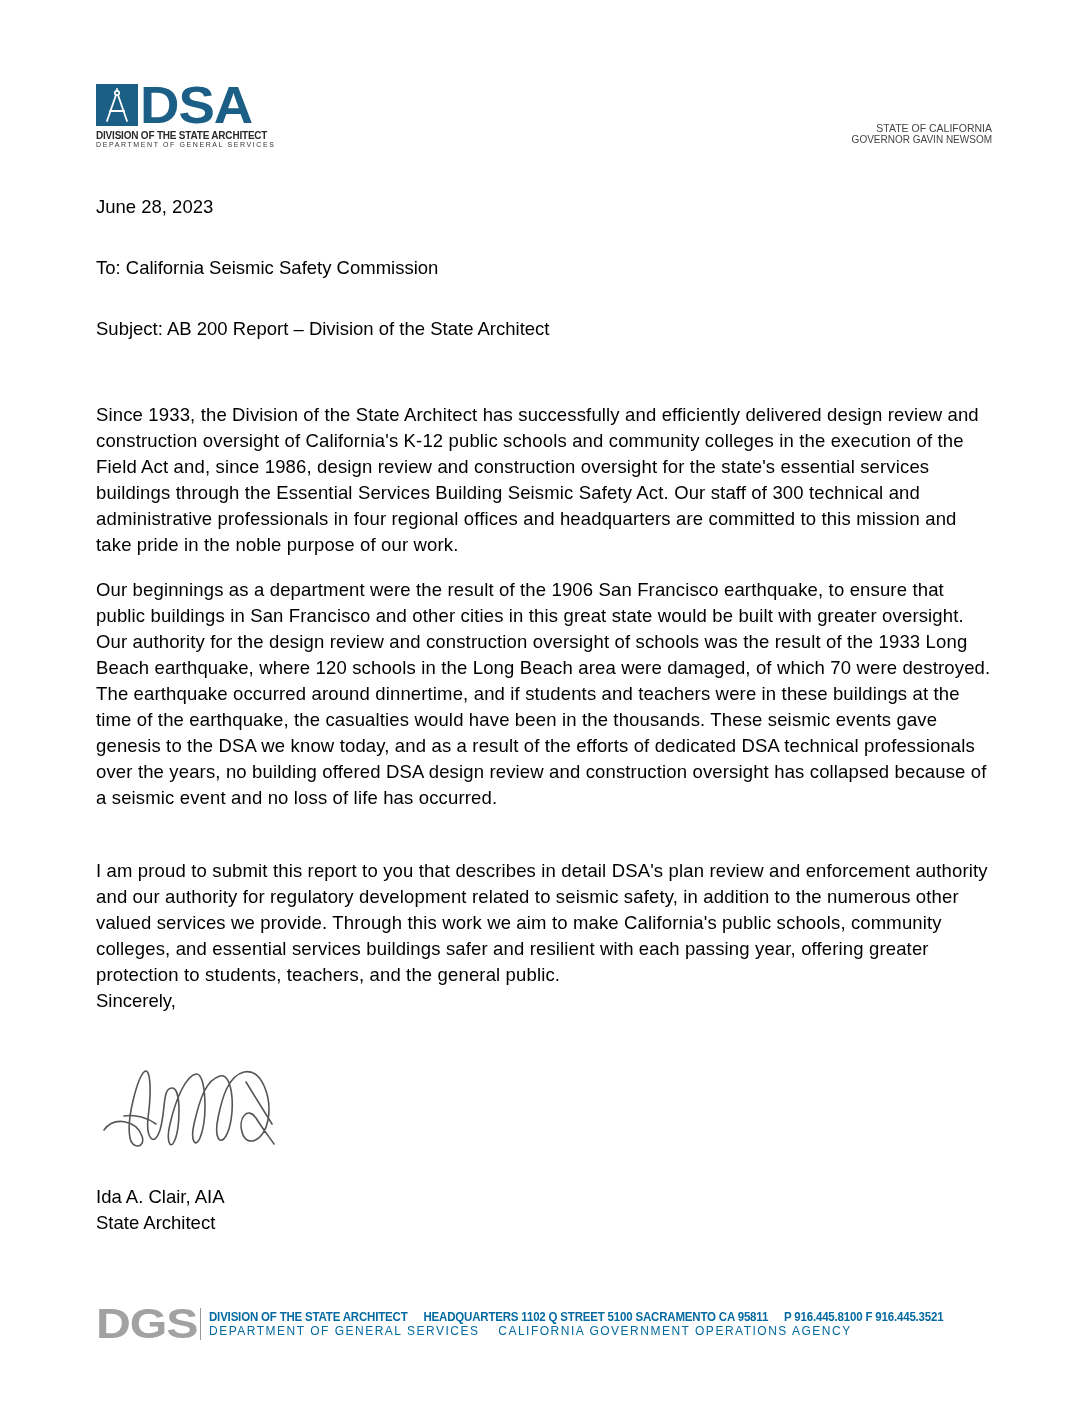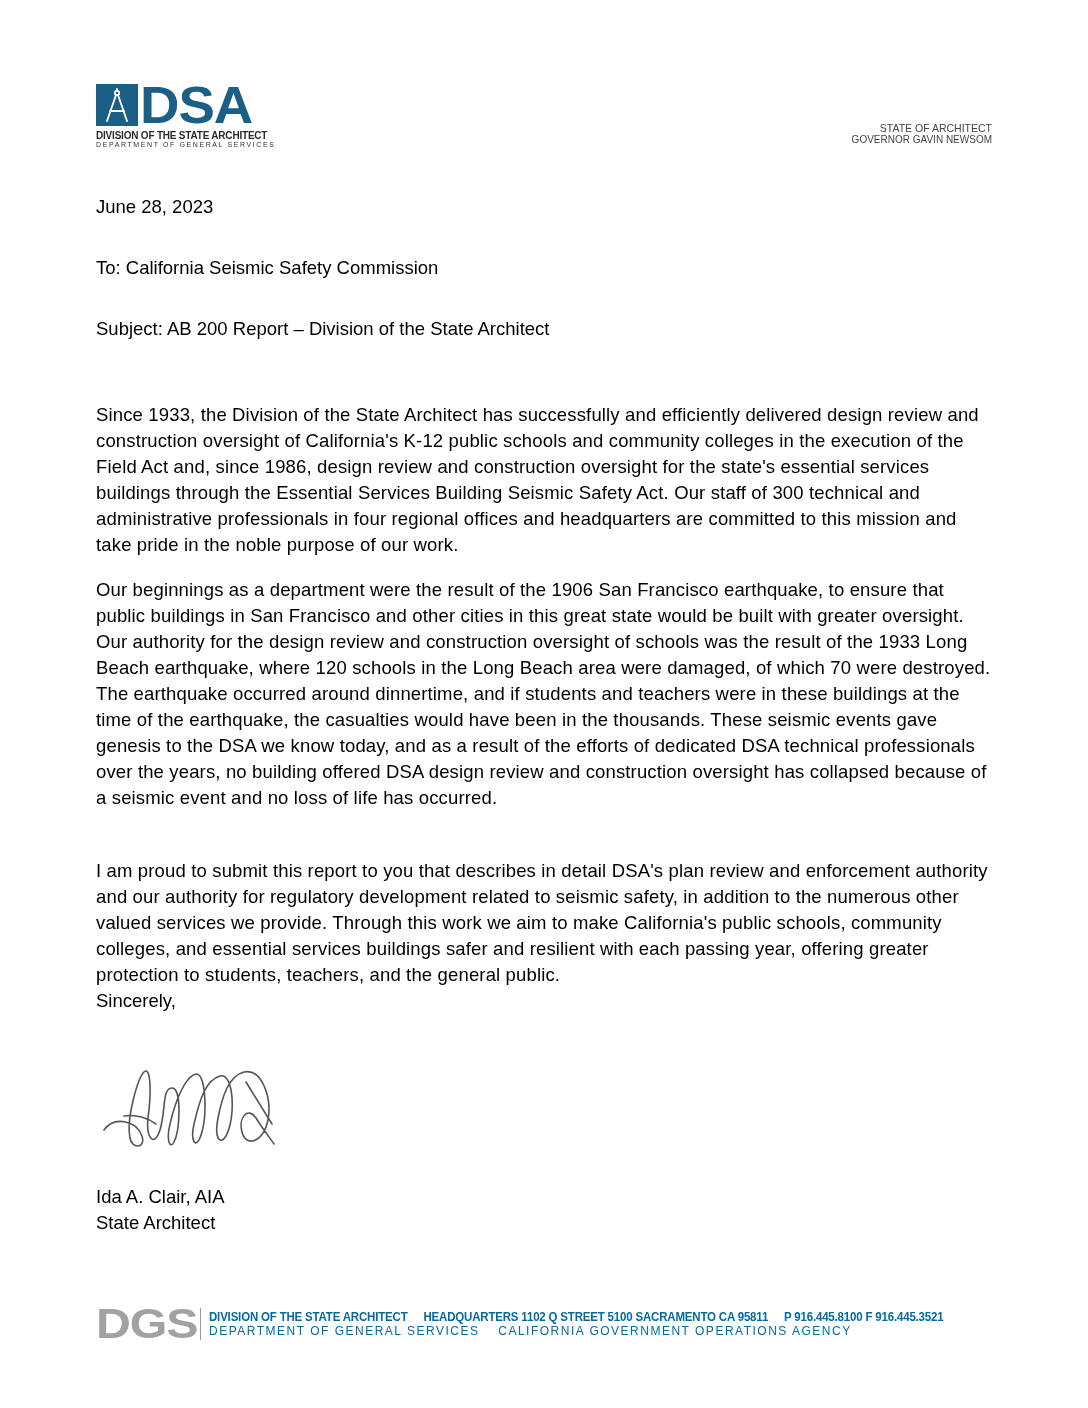--- a/index.html
+++ b/index.html
@@ -62,21 +62,21 @@
         </g>
       </svg>
     </div>
     <div class="logo-letters">DSA</div>
   </div>
   <div class="logo-line1">DIVISION OF THE STATE ARCHITECT</div>
   <div class="logo-line2">DEPARTMENT OF GENERAL SERVICES</div>
 </div>
 
 <div class="state-block">
-  <div>STATE OF ARCHITECT</div>
+  <div>STATE OF CALIFORNIA</div>
   <div class="l2">GOVERNOR GAVIN NEWSOM</div>
 </div>
 
 <div class="date">June 28, 2023</div>
 <div class="to">To:  California Seismic Safety Commission</div>
 <div class="subject">Subject:  AB 200 Report – Division of the State Architect</div>
 
 <div class="para p1">Since 1933, the Division of the State Architect has successfully and efficiently delivered design review and construction oversight of California's K-12 public schools and community colleges in the execution of the Field Act and, since 1986, design review and construction oversight for the state's essential services buildings through the Essential Services Building Seismic Safety Act. Our staff of 300 technical and administrative professionals in four regional offices and headquarters are committed to this mission and take pride in the noble purpose of our work.</div>
 <div class="para p2">Our beginnings as a department were the result of the 1906 San Francisco earthquake, to ensure that public buildings in San Francisco and other cities in this great state would be built with greater oversight. Our authority for the design review and construction oversight of schools was the result of the 1933 Long Beach earthquake, where 120 schools in the Long Beach area were damaged, of which 70 were destroyed. The earthquake occurred around dinnertime, and if students and teachers were in these buildings at the time of the earthquake, the casualties would have been in the thousands. These seismic events gave genesis to the DSA we know today, and as a result of the efforts of dedicated DSA technical professionals over the years, no building offered DSA design review and construction oversight has collapsed because of a seismic event and no loss of life has occurred.</div>
 <div class="para p3">I am proud to submit this report to you that describes in detail DSA's plan review and enforcement authority and our authority for regulatory development related to seismic safety, in addition to the numerous other valued services we provide. Through this work we aim to make California's public schools, community colleges, and essential services buildings safer and resilient with each passing year, offering greater protection to students, teachers, and the general public.</div>

